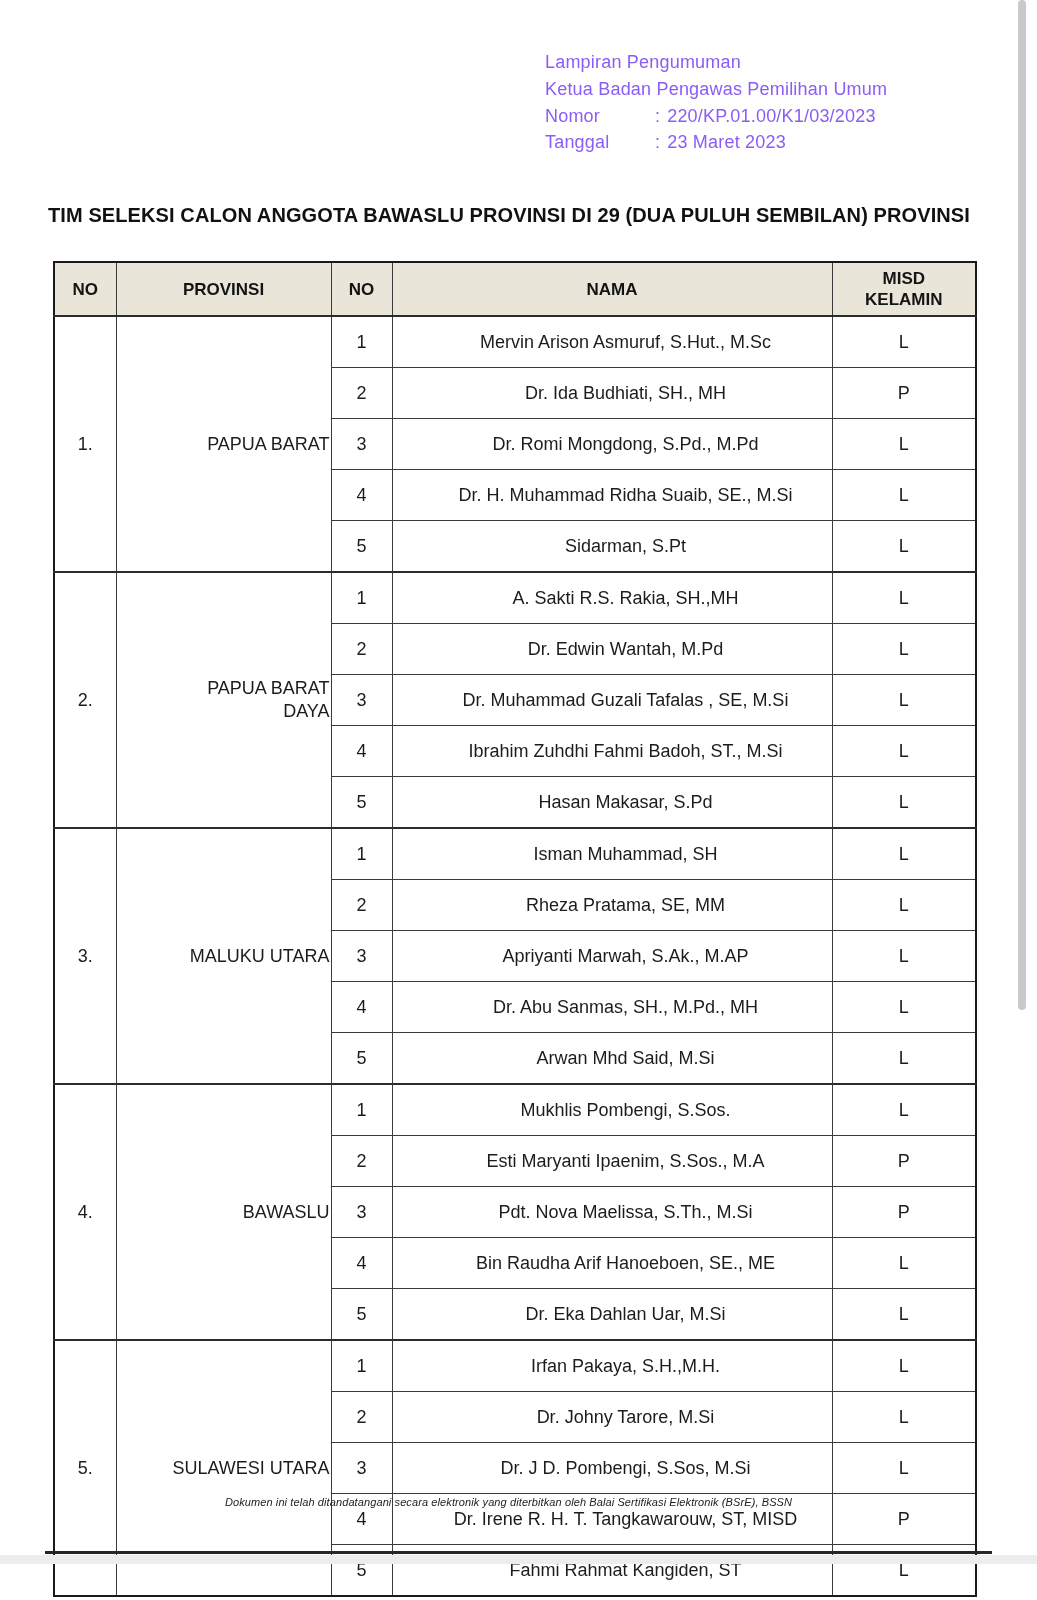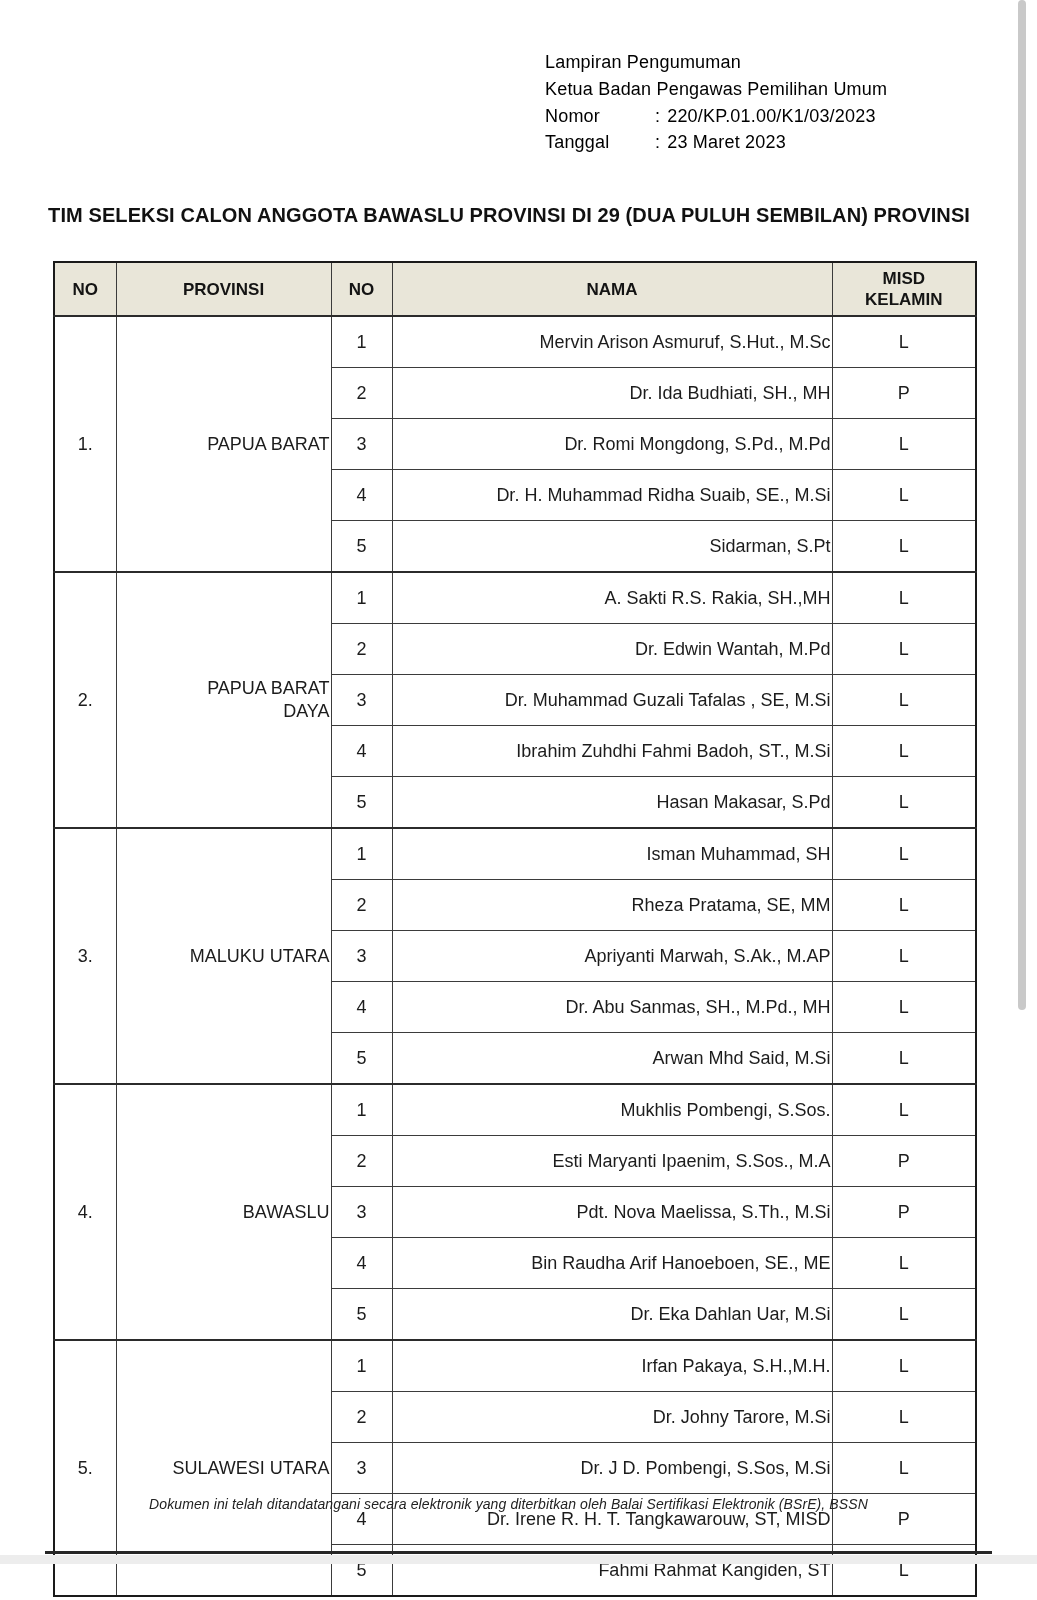--- a/index.html
+++ b/index.html
@@ -7,29 +7,29 @@
     width:1037px;height:1600px;position:relative;overflow:hidden;
     background:#ffffff;
     font-family:"Liberation Sans","DejaVu Sans",sans-serif;
     color:#1a1a1a;
   }
   .page{position:absolute;inset:0;}
 
   
   .letterhead{
     position:absolute;left:545px;top:49px;
-    font-size:18px;line-height:26.8px;letter-spacing:.2px;color:#000000;
+    font-size:18px;line-height:26.8px;letter-spacing:.2px;color:#8b5cf6;
   }
   .lh-label{display:inline-block;width:110px;}
   .lh-sep{display:inline-block;margin-right:7px;}
 
   
   .title{
     position:absolute;left:48px;top:204px;width:922px;
-    text-align:right;font-weight:bold;font-size:20px;
+    text-align:center;font-weight:bold;font-size:20px;
     white-space:nowrap;letter-spacing:.1px;color:#111;
   }
 
   
   .sel-table{
     position:absolute;left:53px;top:261px;width:922px;
     border-collapse:collapse;table-layout:fixed;
     font-size:18px;color:#1c1c1c;
     border:2.5px solid #1a1a1a;
   }
@@ -39,28 +39,28 @@
     overflow:hidden;
   }
   .sel-table th{
     background:#e9e6d9;
     font-weight:bold;font-size:17px;
     height:50px;text-align:center;
     white-space:pre-line;line-height:21px;color:#141414;
   }
   .sel-table td{height:48px;}
   .sel-table td.c{text-align:center;}
-  .sel-table td.name{text-align:right;padding-left:28px;}
+  .sel-table td.name{text-align:center;padding-left:28px;}
   .sel-table td.prov{text-align:right;white-space:pre-line;line-height:23px;}
   .sel-table tr.group-start td{border-top:2px solid #2b2b2b;}
 
   
   .footer-note{
     position:absolute;left:0;top:1496px;width:1017px;
-    text-align:center;font-style:italic;font-size:14px;color:#222;
+    text-align:center;font-style:italic;font-size:11px;color:#222;
     z-index:5;letter-spacing:.1px;
   }
 
   
   .page-edge-line{position:absolute;left:45px;top:1551px;width:947px;height:3px;background:#262626;}
   .page-edge-band{position:absolute;left:0;top:1555px;width:1037px;height:9px;background:#ededed;}
 
   
   .scrollbar-thumb{position:absolute;left:1018px;top:0;width:8px;height:1010px;background:#c9c9c9;border-radius:4px;}
 </style>

